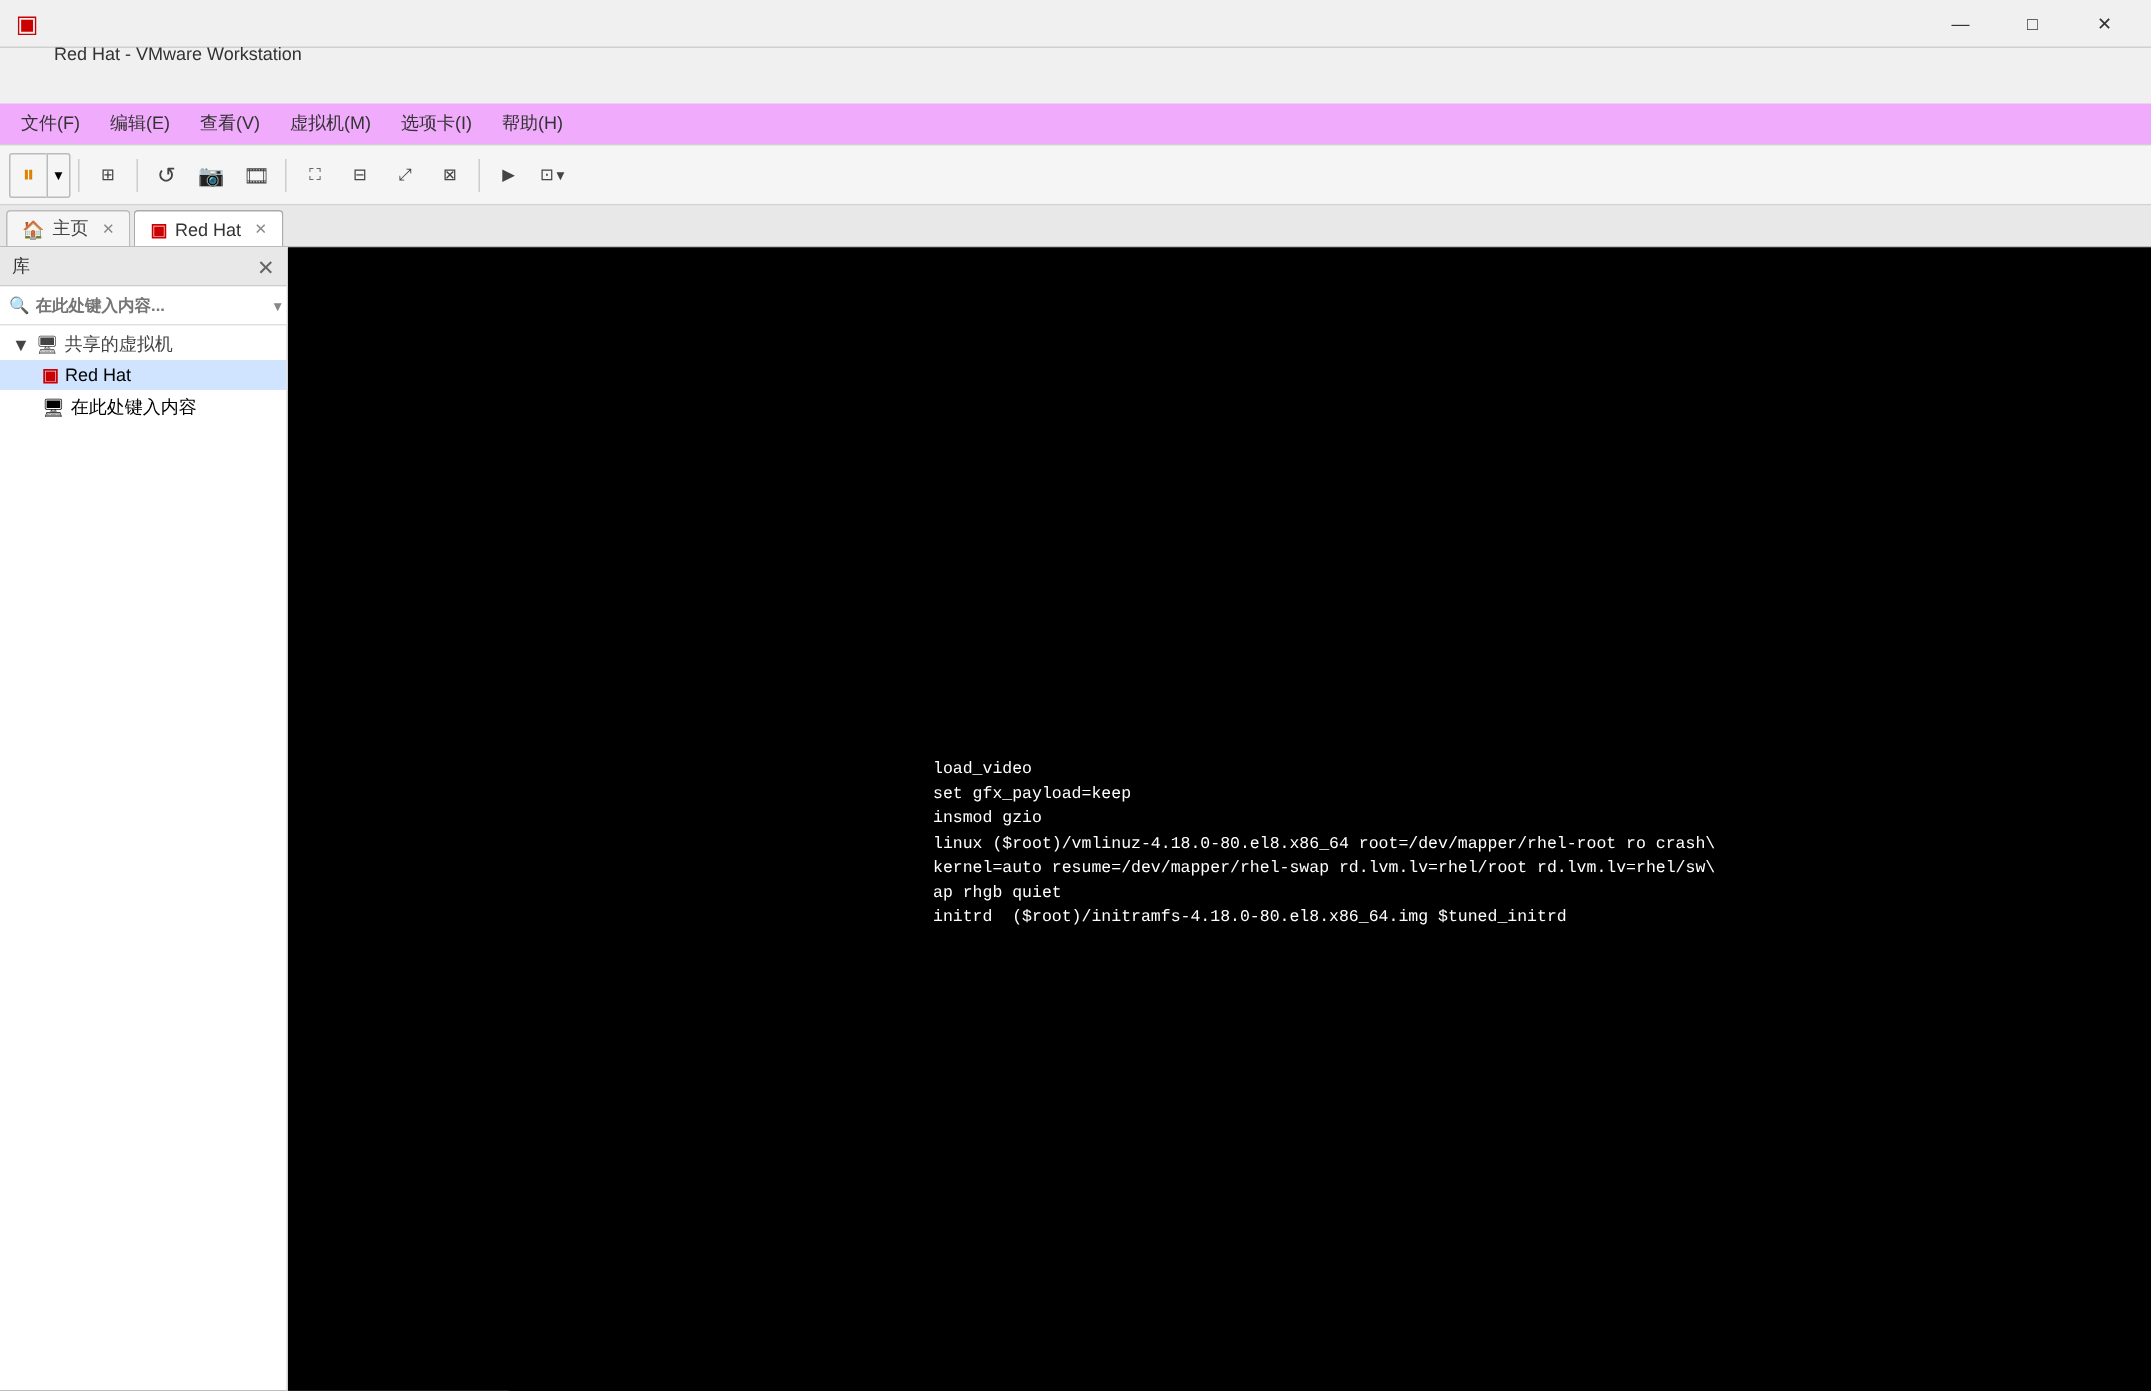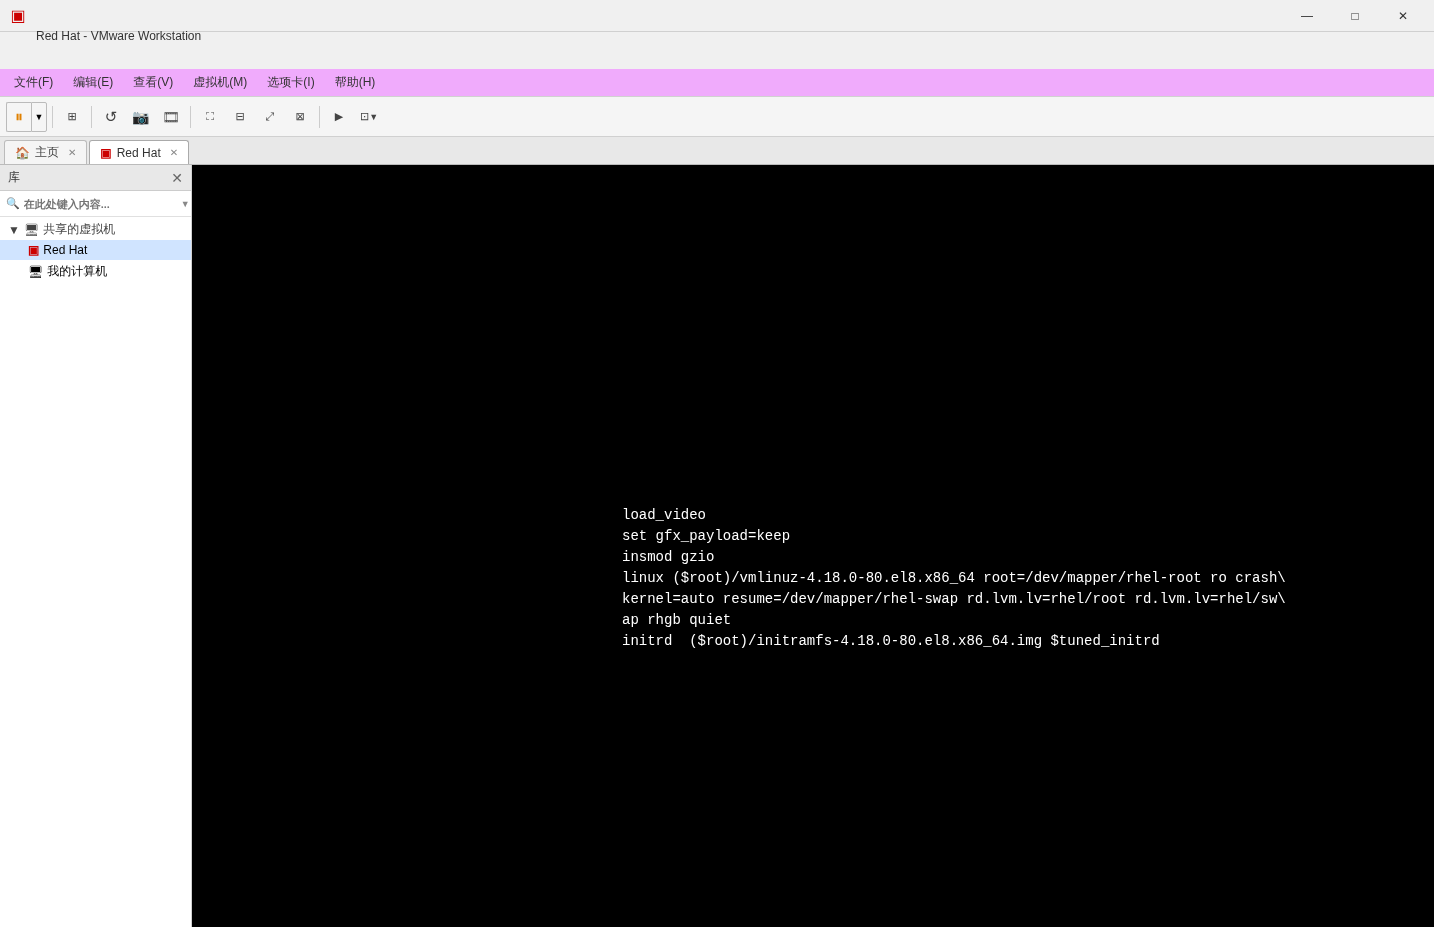--- a/index.html
+++ b/index.html
@@ -258,21 +258,21 @@
     }
     #vm-screen {
       flex: 1;
       background: #000;
       overflow: hidden;
       position: relative;
     }
     .terminal-text {
       position: absolute;
       font-family: "Courier New", "Lucida Console", monospace;
-      font-size: 14px;
+      font-size: 11px;
       color: #fff;
       white-space: pre;
       line-height: 1.4;
     }
 
     
     .vm-icon { color: #c00; font-weight: bold; }
   </style>
 </head>
 <body>
@@ -371,21 +371,21 @@
         <span class="expand-icon">▼</span>
         <span>🖥</span>
         <span>共享的虚拟机</span>
       </div>
       <div class="tree-child selected">
         <span class="vm-icon">▣</span>
         <span>Red Hat</span>
       </div>
       <div class="tree-child">
         <span>🖥</span>
-        <span>我的计算机</span>
+        <span>在此处键入内容</span>
       </div>
     </div>
   </div>
 
   <div id="vm-area">
     <div id="vm-screen">
 
       <div class="terminal-text" style="top: 340px; left: 430px; line-height: 1.5;">load_video
 set gfx_payload=keep
 insmod gzio

